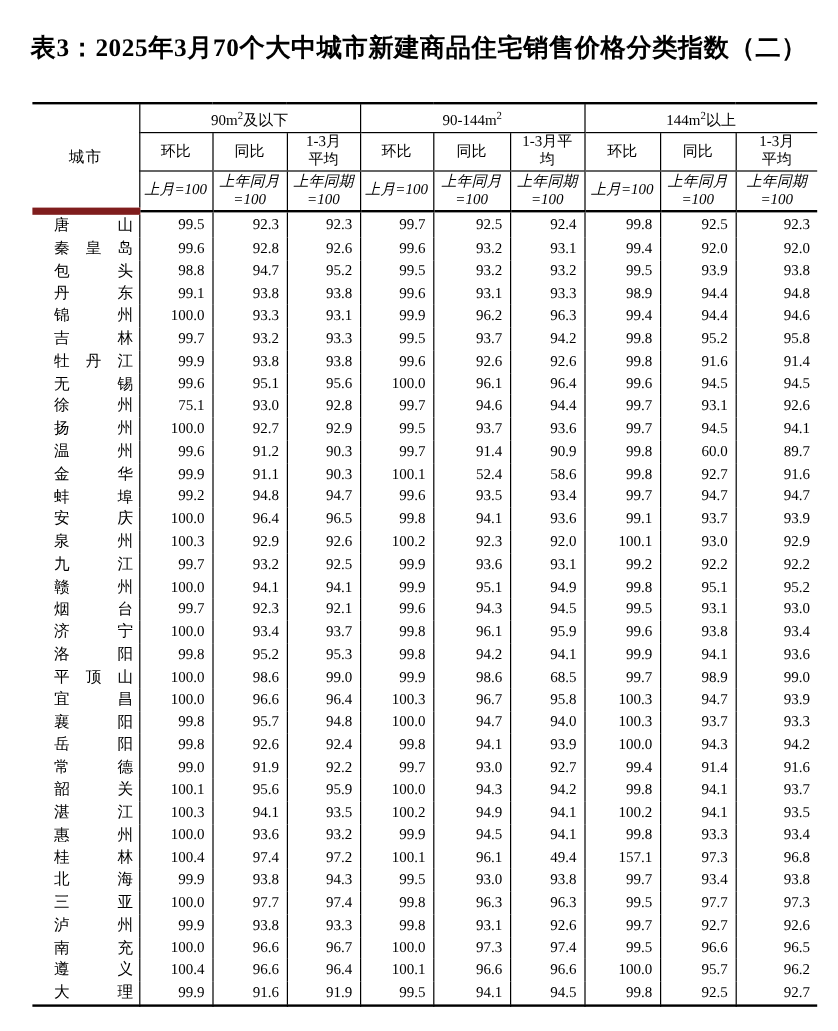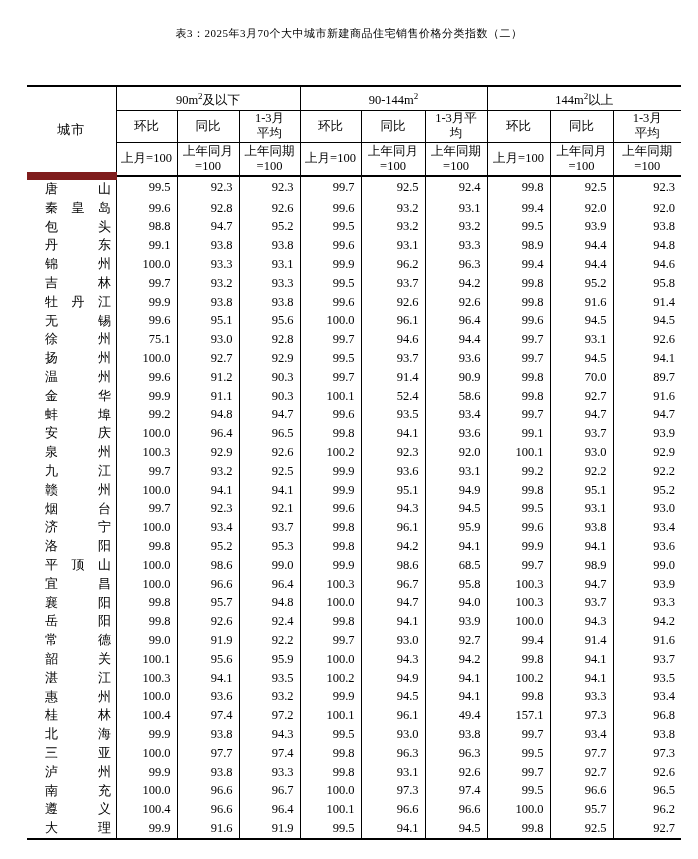--- a/index.html
+++ b/index.html
@@ -9,22 +9,22 @@
     position: relative;
     font-family: "Liberation Serif", "DejaVu Serif", serif;
     color: #000000;
     overflow: hidden;
   }
   .page-title {
     position: absolute;
     top: 26px; left: 0;
     width: 698px;
     text-align: center;
-    font-weight: normal;
-    font-size: 11px;
+    font-weight: bold;
+    font-size: 21px;
     letter-spacing: 0.5px;
     white-space: nowrap;
   }
   table.price-table {
     position: absolute;
     left: 27px; top: 85px;
     border-collapse: collapse;
     table-layout: fixed;
     border-top: 2px solid #000;
     border-bottom: 2px solid #000;
@@ -33,26 +33,26 @@
   th { font-weight: normal; }
   thead th {
     font-size: 12.5px;
     text-align: center;
     vertical-align: middle;
     white-space: pre-line;
     line-height: 15px;
   }
   thead tr.group-row  { height: 24px; }
   thead tr.metric-row { height: 32px; }
-  thead tr.base-row   { height: 34px; }
+  thead tr.base-row   { height: 34px; font-style: italic; }
   tbody tr { height: 18.8px; }
 
   th, td { border-left: 1px solid #000; }
   th.city-h, td.city { border-left: none; }
-  th.city-h { border-right: 1px solid #000; border-bottom: 8px solid #7f1d1d; font-size: 13px; letter-spacing: 1px; text-align: center; }
+  th.city-h { border-right: 1px solid #000; border-bottom: 6px solid #7f1d1d; font-size: 13px; letter-spacing: 1px; text-align: center; }
   th.group-h  { border-bottom: 1px solid #000; }
   th.metric-h { border-bottom: 1px solid #000; }
   th.base-h   { border-bottom: 2px solid #000; }
   th.group-h sup { font-size: 9px; }
 
   td.num {
     font-size: 12.5px;
     text-align: right;
     padding-right: 6px;
     vertical-align: middle;
@@ -304,21 +304,21 @@
             <span>州</span>
           </span>
         </td>
         <td class="num">99.6</td>
         <td class="num">91.2</td>
         <td class="num">90.3</td>
         <td class="num">99.7</td>
         <td class="num">91.4</td>
         <td class="num">90.9</td>
         <td class="num">99.8</td>
-        <td class="num">70.0</td>
+        <td class="num">60.0</td>
         <td class="num">89.7</td>
       </tr>
       <tr>
         <td class="city">
           <span class="city-name">
             <span>金</span>
             <span>华</span>
           </span>
         </td>
         <td class="num">99.9</td>

